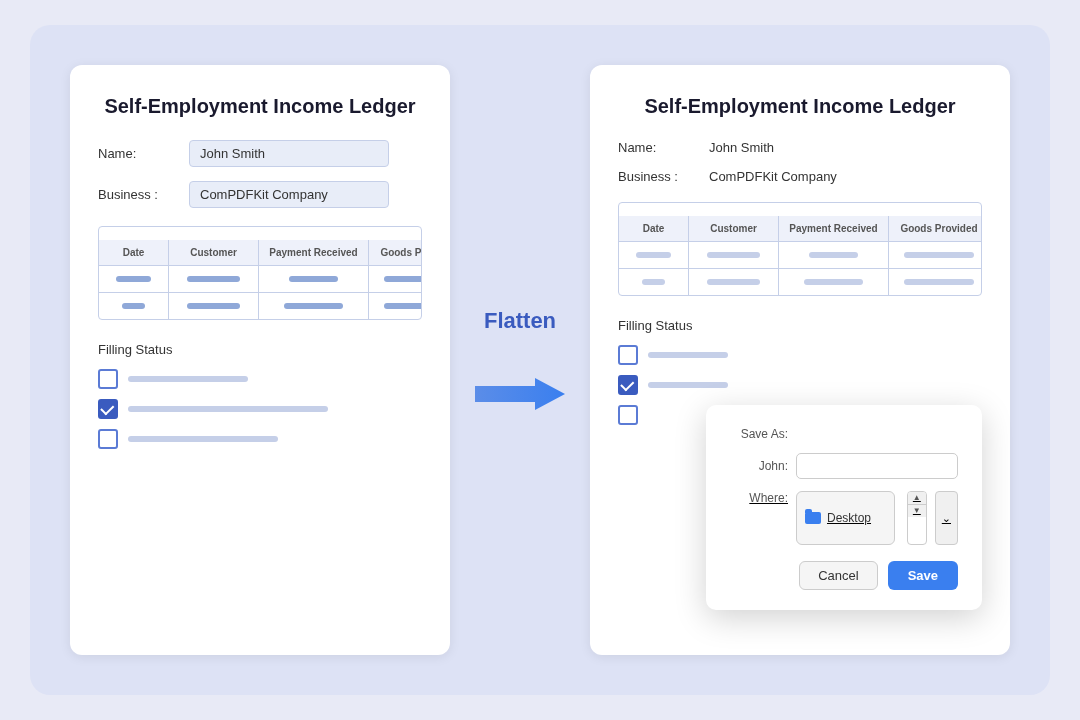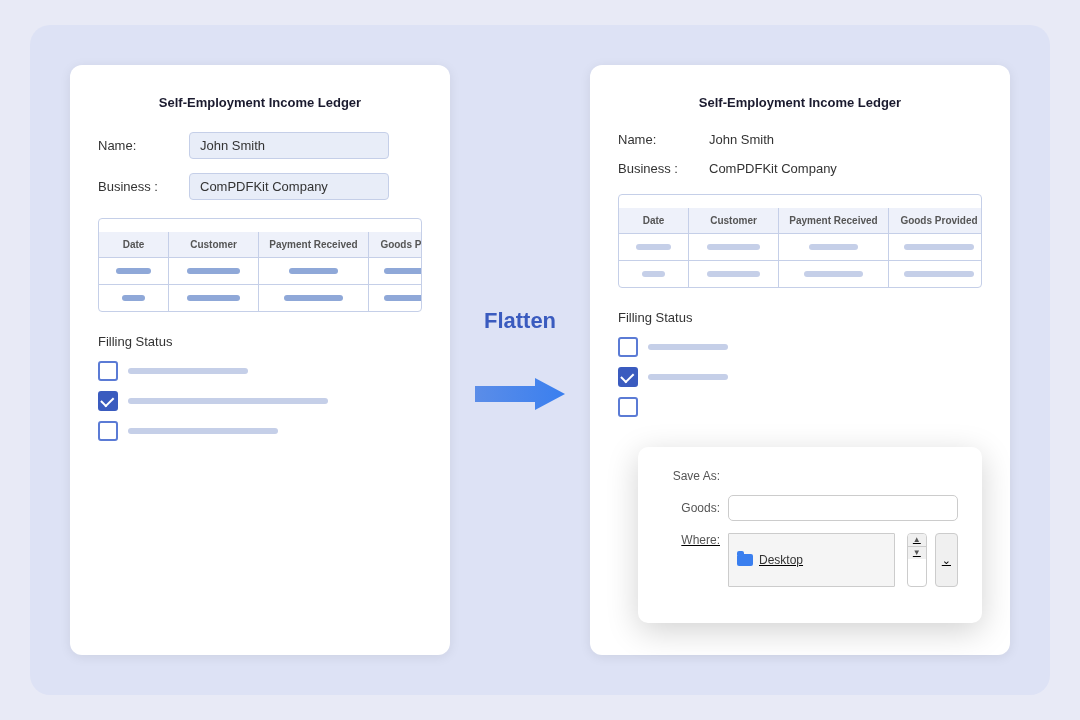--- a/index.html
+++ b/index.html
@@ -29,21 +29,21 @@
       background: white;
       border-radius: 12px;
       width: 420px;
       height: 590px;
       padding: 30px 28px;
       box-shadow: 0 2px 12px rgba(0,0,0,0.08);
       position: relative;
       overflow: hidden;
     }
     .panel-title {
-      font-size: 13px;
+      font-size: 20px;
       font-weight: 700;
       color: #1a1a2e;
       text-align: center;
       margin-bottom: 22px;
     }
     .field-row {
       display: flex;
       align-items: center;
       margin-bottom: 14px;
       gap: 26px;
@@ -175,23 +175,23 @@
       width: 90px;
       height: 36px;
     }
     
     .save-dialog {
       position: absolute;
       background: white;
       border-radius: 10px;
       box-shadow: 0 8px 32px rgba(0,0,0,0.18);
       padding: 22px 24px 20px;
-      width: 344px;
+      width: 276px;
       right: 28px;
-      bottom: 32px;
+      bottom: 45px;
       z-index: 20;
     }
     .dialog-row {
       display: flex;
       align-items: center;
       margin-bottom: 12px;
       gap: 8px;
     }
     .dialog-label {
       font-size: 12px;
@@ -219,21 +219,21 @@
     }
     .where-row {
       display: flex;
       margin-bottom: 16px;
       gap: 8px;
       text-decoration: underline;
     }
     .where-select {
       flex: 1;
       border: 1px solid #ccc;
-      border-radius: 1px;
+      border-radius: 6px;
       padding: 19px 8px;
       font-size: 12px;
       color: #333;
       background: #f5f5f5;
       display: flex;
       align-items: center;
       gap: 6px;
     }
     .folder-icon {
       width: 16px;
@@ -449,31 +449,35 @@
           <div class="checkbox-box"></div>
         </div>
       </div>
     </div>
 
     <div class="save-dialog">
       <div class="dialog-row">
         <span class="dialog-label">Save As:</span>
       </div>
       <div class="dialog-row">
-        <span class="dialog-label">Goods:</span>
+        <span class="dialog-label">John:</span>
         <div class="dialog-input-empty"></div>
       </div>
       <div class="where-row">
         <span class="dialog-label">Where:</span>
         <div class="where-select">
           <div class="folder-icon"></div>
           <span>Desktop</span>
         </div>
         <div class="stepper-btns">
           <button class="stepper-btn">▲</button>
           <button class="stepper-btn">▼</button>
         </div>
         <button style="border:1px solid #ccc;background:#f0f0f0;border-radius:4px;padding:4px 6px;font-size:11px;cursor:pointer;">⌄</button>
       </div>
+      <div class="dialog-buttons">
+        <button class="btn-cancel">Cancel</button>
+        <button class="btn-save">Save</button>
+      </div>
     </div>
   </div>
 
 </div>
 
 </body></html>

